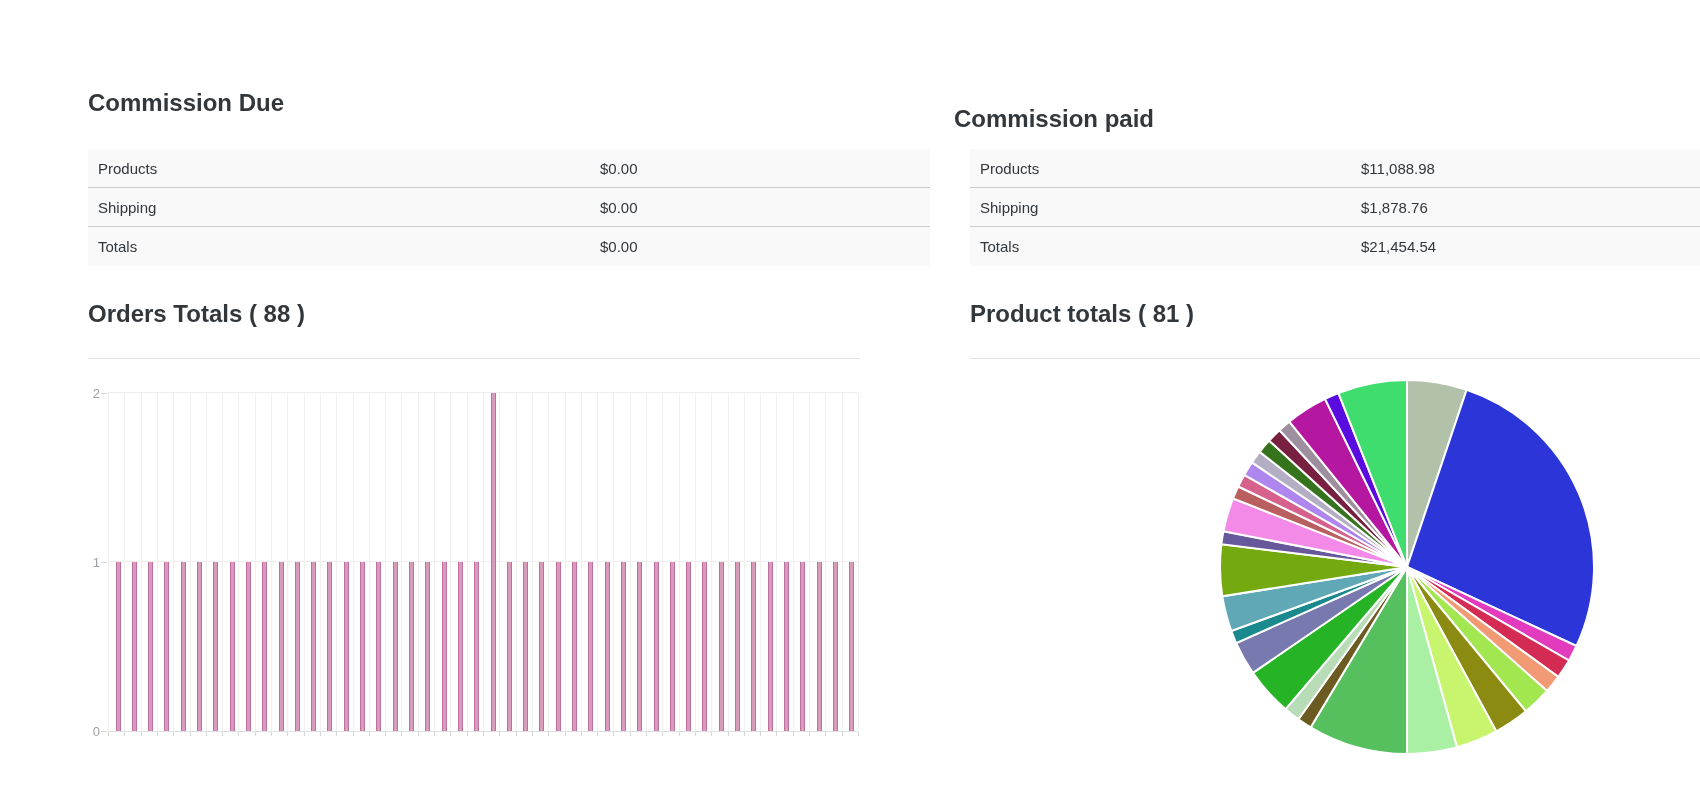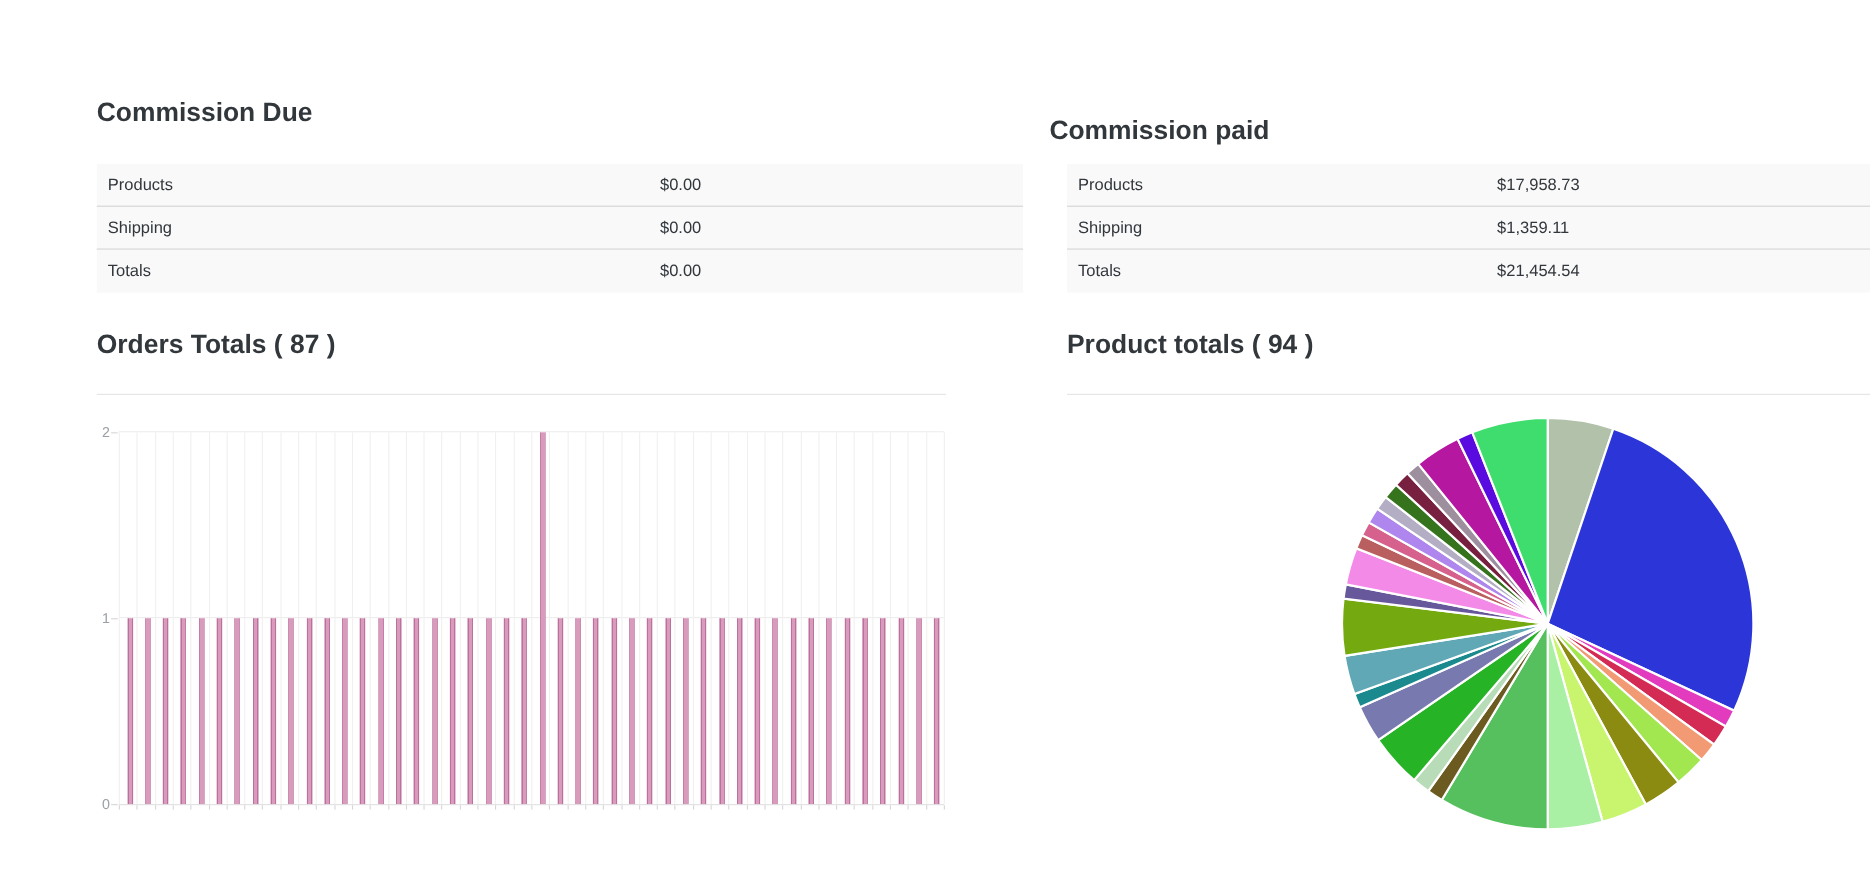--- a/index.html
+++ b/index.html
@@ -66,35 +66,35 @@
   </div>
   <div class="row bold">
     <span class="lbl">Totals</span>
     <span class="val">$0.00</span>
   </div>
 </div>
 
 <div class="ctable ctable-right">
   <div class="row">
     <span class="lbl">Products</span>
-    <span class="val">$17,958.73</span>
+    <span class="val">$11,088.98</span>
   </div>
   <div class="row">
     <span class="lbl">Shipping</span>
-    <span class="val">$1,359.11</span>
+    <span class="val">$1,878.76</span>
   </div>
   <div class="row bold">
     <span class="lbl">Totals</span>
     <span class="val">$21,454.54</span>
   </div>
 </div>
 
-<h2 class="abs section-heading" style="left:88px;top:299px;margin:0;">Orders Totals ( 87 )</h2>
-
-<h2 class="abs section-heading" style="left:970px;top:299px;margin:0;">Product totals ( 94 )</h2>
+<h2 class="abs section-heading" style="left:88px;top:299px;margin:0;">Orders Totals ( 88 )</h2>
+
+<h2 class="abs section-heading" style="left:970px;top:299px;margin:0;">Product totals ( 81 )</h2>
 
 <div class="divider" style="left:88px;top:358px;width:772px;"></div>
 <div class="divider" style="left:970px;top:358px;width:800px;"></div>
 
 <div id="bar-ylabels">
     <span style="top: 338px; color: rgb(154, 160, 166);">0</span>
     <span style="top: 169px; color: rgb(154, 160, 166);">1</span>
     <span style="top: 0px; color: rgb(154, 160, 166);">2</span>
   </div>
 <div id="bar-plot">

